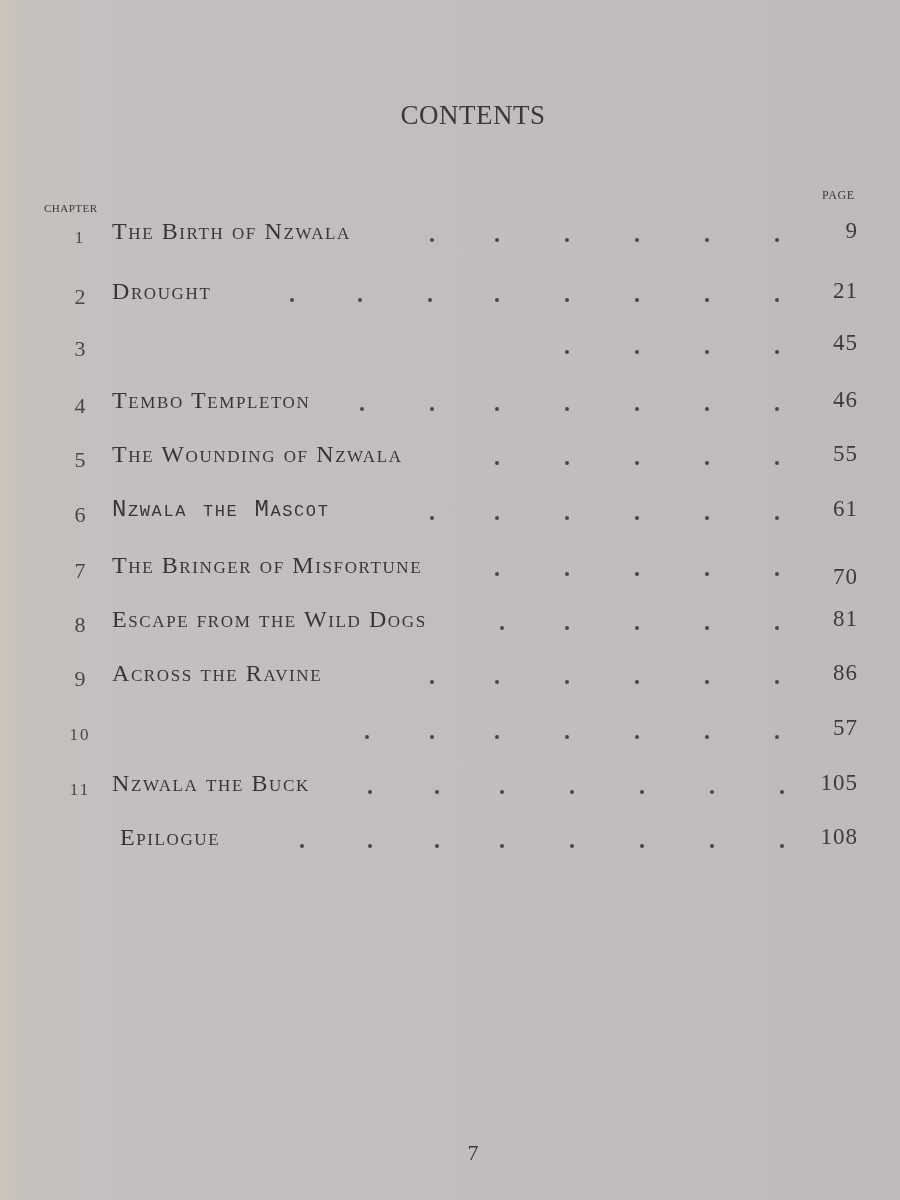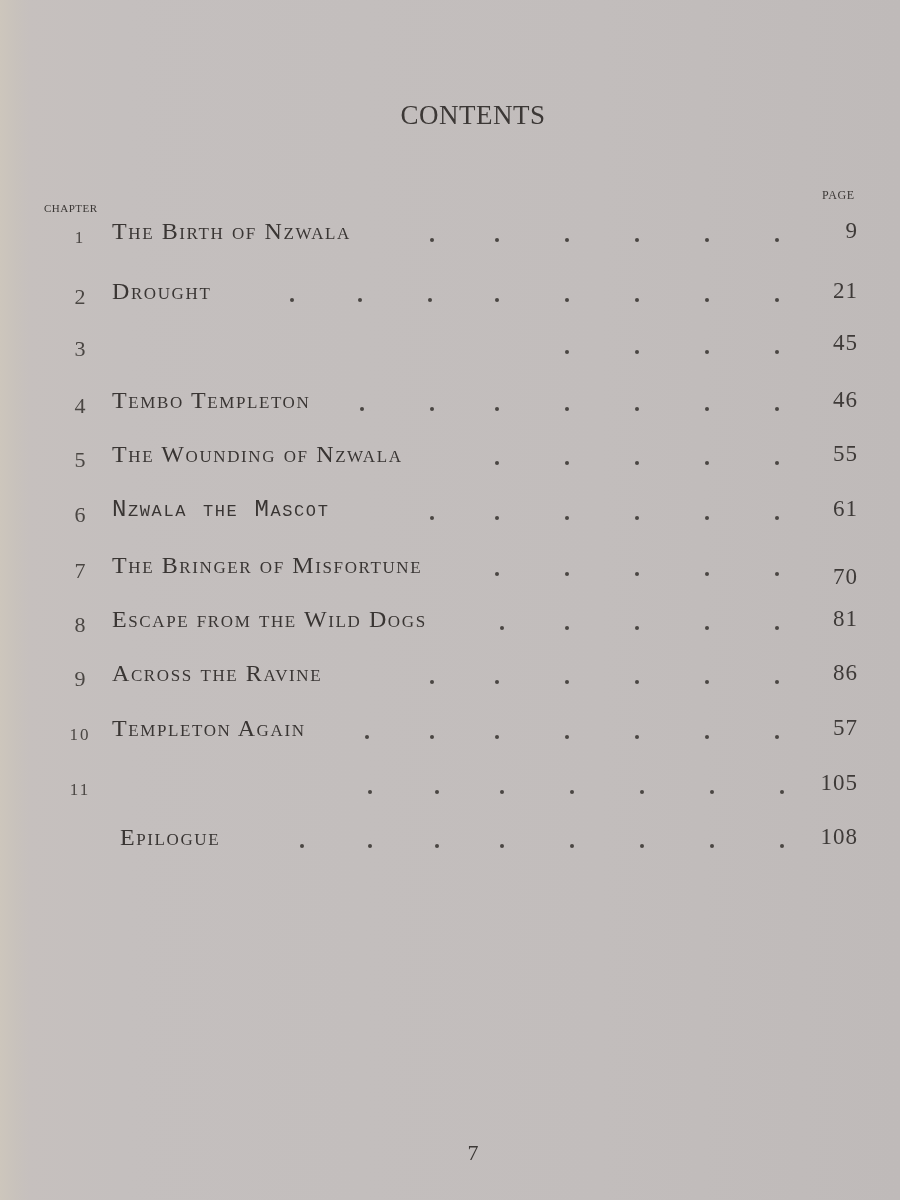--- a/index.html
+++ b/index.html
@@ -166,34 +166,34 @@
           <span class="dot" style="left: 495px; top: 20px;"></span>
           <span class="dot" style="left: 565px; top: 20px;"></span>
           <span class="dot" style="left: 635px; top: 20px;"></span>
           <span class="dot" style="left: 705px; top: 20px;"></span>
           <span class="dot" style="left: 775px; top: 20px;"></span>
         </div>
         <div class="pg" style="top: 0px;">86</div>
       </div>
       <div class="row" style="top: 715px;">
         <div class="num small" style="top: 10px;">10</div>
-        <div class="label" style="top: 0px;">Templeton Again</div>
         <div class="dots">
           <span class="dot" style="left: 365px; top: 20px;"></span>
           <span class="dot" style="left: 430px; top: 20px;"></span>
           <span class="dot" style="left: 495px; top: 20px;"></span>
           <span class="dot" style="left: 565px; top: 20px;"></span>
           <span class="dot" style="left: 635px; top: 20px;"></span>
           <span class="dot" style="left: 705px; top: 20px;"></span>
           <span class="dot" style="left: 775px; top: 20px;"></span>
         </div>
         <div class="pg" style="top: 0px;">57</div>
       </div>
       <div class="row" style="top: 770px;">
         <div class="num small" style="top: 10px;">11</div>
+        <div class="label" style="top: 0px;">Nzwala the Buck</div>
         <div class="dots">
           <span class="dot" style="left: 368px; top: 20px;"></span>
           <span class="dot" style="left: 435px; top: 20px;"></span>
           <span class="dot" style="left: 500px; top: 20px;"></span>
           <span class="dot" style="left: 570px; top: 20px;"></span>
           <span class="dot" style="left: 640px; top: 20px;"></span>
           <span class="dot" style="left: 710px; top: 20px;"></span>
           <span class="dot" style="left: 780px; top: 20px;"></span>
         </div>
         <div class="pg" style="top: 0px;">105</div>

